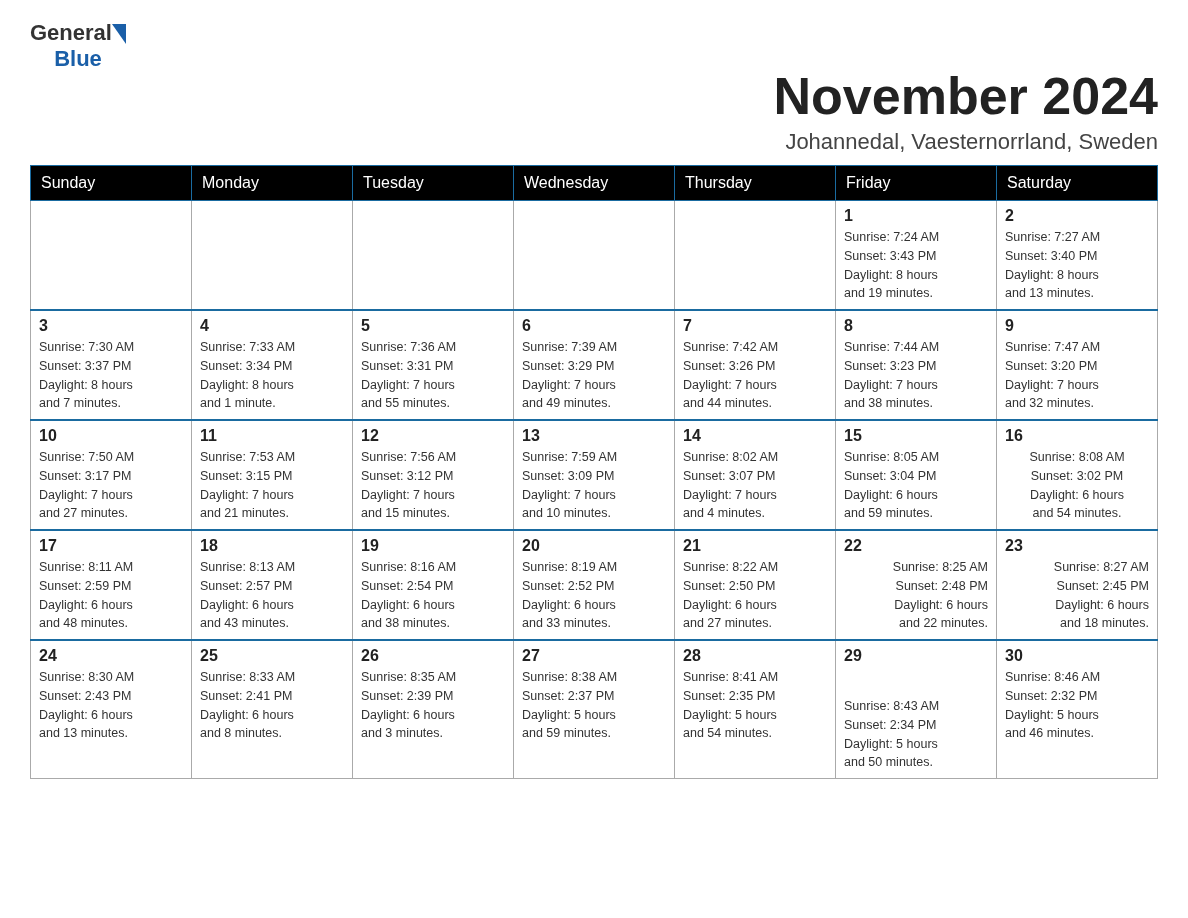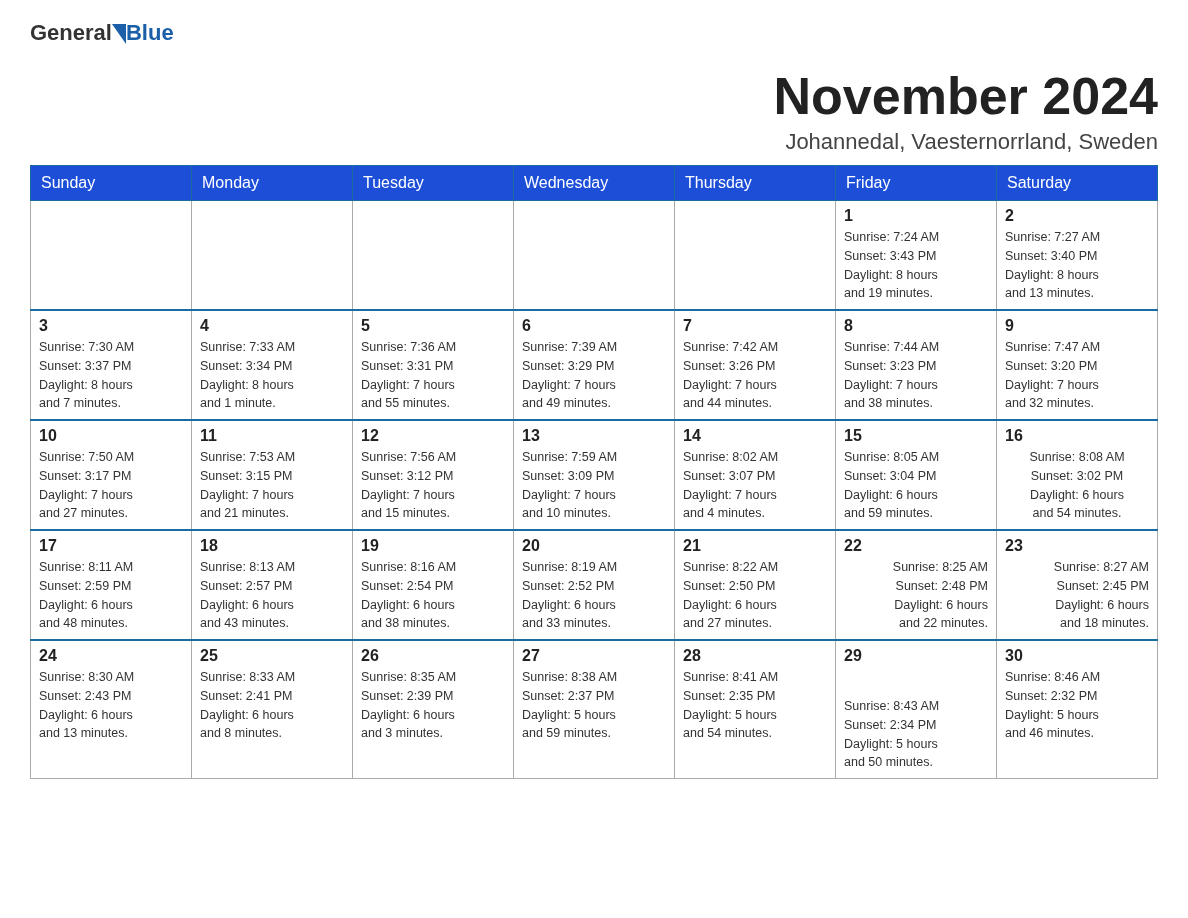--- a/index.html
+++ b/index.html
@@ -35,20 +35,21 @@
       display: inline-block;
       margin-top: 2px;
     }
     .logo-blue {
       font-size: 22px;
       font-weight: bold;
       color: #1a5fa8;
     }
     .logo-block {
       display: flex;
+      flex-direction: column;
       text-align: center;
     }
     .logo-top-row {
       display: flex;
       align-items: center;
     }
     .title-block {
       text-align: right;
     }
     .month-title {
@@ -62,21 +63,21 @@
       font-size: 22px;
       color: #444;
       margin-top: 4px;
     }
     .calendar {
       width: 100%;
       border-collapse: collapse;
       margin-top: 8px;
     }
     .calendar th {
-      background-color: #1d4ed8;
+      background-color: #000000;
       color: #fff;
       font-size: 16px;
       font-weight: normal;
       padding: 8px 10px;
       text-align: left;
       border: 1px solid #1a6ba0;
     }
     .calendar td {
       vertical-align: top;
       border: 1px solid #aaa;

